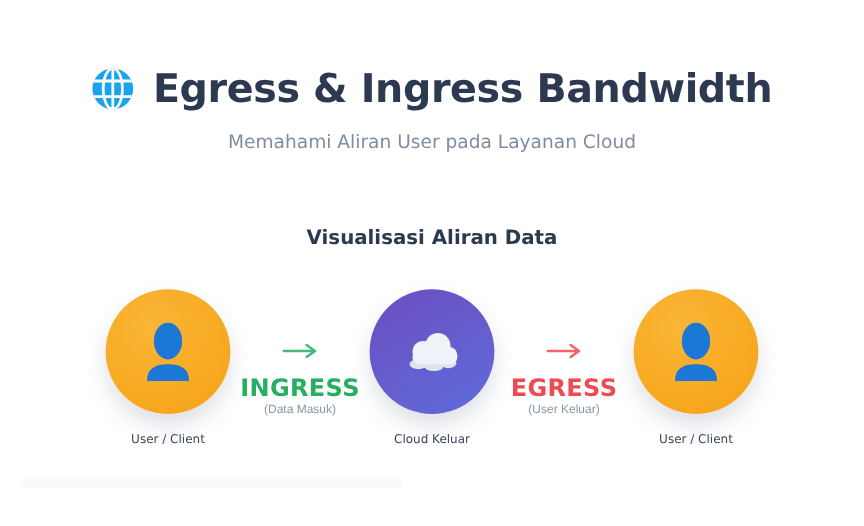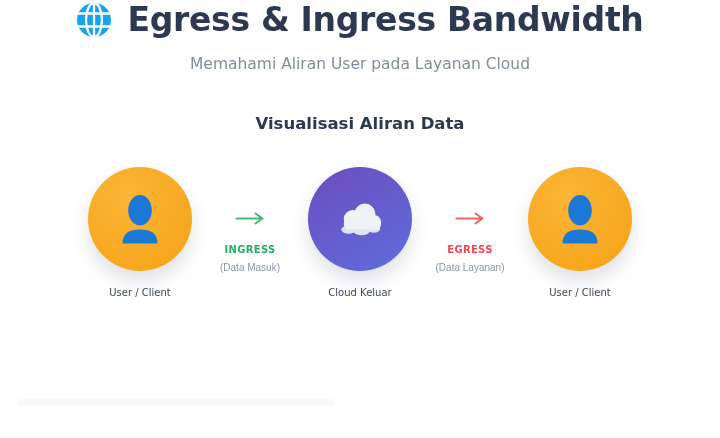--- a/index.html
+++ b/index.html
@@ -5,35 +5,35 @@
   html, body { margin: 0; padding: 0; }
   body {
     width: 720px; height: 438px;
     background: #FFFFFF;
     font-family: "DejaVu Sans", "Liberation Sans", sans-serif;
     overflow: hidden;
     position: relative;
   }
 
   
-  .header { text-align: center; }
+  .header { padding-top: 54px; text-align: center; }
   .title-row { display: flex; align-items: center; justify-content: center; gap: 15px; }
   .globe { width: 36px; height: 36px; flex: 0 0 auto; }
   .page-title {
     margin: 0; font-size: 33px; font-weight: 700;
     color: #2C3950; letter-spacing: -0.3px; line-height: 40px;
   }
   .subtitle {
     margin: 14px 0 0; font-size: 15.5px; line-height: 20px;
     color: #808DA1; font-weight: 400;
   }
 
   
   .section-heading {
-    margin: 40px 0 0; text-align: center;
+    margin: 60px 0 0; text-align: center;
     font-size: 16.5px; font-weight: 700; color: #2D394E; line-height: 20px;
   }
 
   
   .flow-row { display: flex; justify-content: center; align-items: flex-start; margin-top: 33px; }
   .node { width: 140px; display: flex; flex-direction: column; align-items: center; }
   .circle {
     width: 104px; height: 104px; border-radius: 50%;
     display: flex; align-items: center; justify-content: center;
     box-shadow: 0 10px 18px rgba(80, 90, 110, 0.18);
@@ -44,21 +44,21 @@
     margin-top: 13px; font-size: 10px; font-weight: 400;
     color: #3D4659; line-height: 18px; white-space: nowrap;
   }
 
   .arrow-group {
     width: 80px; display: flex; flex-direction: column; align-items: center;
     padding-top: 45px;
   }
   .arrow-svg { width: 30px; height: 13px; }
   .flow-label {
-    margin-top: 16px; font-size: 10px; font-weight: 700;
+    margin-top: 16px; font-size: 20px; font-weight: 700;
     letter-spacing: 0.3px; line-height: 17px; white-space: nowrap;
   }
   .flow-label.green { color: #27AE60; }
   .flow-label.red   { color: #EE4A52; }
   .flow-sublabel {
     margin-top: 2px; font-size: 10px; line-height: 16px;
     color: #8A95A5; font-family: "Liberation Sans", sans-serif; white-space: nowrap;
   }
 
   
@@ -131,21 +131,21 @@
       </svg>
     </div>
     <div class="node-label">Cloud Keluar</div>
   </div>
 
   <div class="arrow-group">
     <svg class="arrow-svg" viewBox="0 0 30 13" aria-hidden="true">
       <path d="M1.5 6.5 H26.5 M20.5 1.5 L27.5 6.5 L20.5 11.5" fill="none" stroke-width="2.1" stroke-linecap="round" stroke-linejoin="round" stroke="#F2626A"></path>
     </svg>
     <div class="flow-label red">EGRESS</div>
-    <div class="flow-sublabel">(Data Layanan)</div>
+    <div class="flow-sublabel">(User Keluar)</div>
   </div>
 
   <div class="node">
     <div class="circle orange">
       <svg width="56" height="56" viewBox="0 0 64 64" aria-hidden="true">
         <ellipse cx="32" cy="22" rx="13.5" ry="17.5" fill="#1B78D6"></ellipse>
         <path d="M12 60 C12 48 20 44 32 44 C44 44 52 48 52 60 Z" fill="#1B78D6"></path>
       </svg>
     </div>
     <div class="node-label">User / Client</div>

